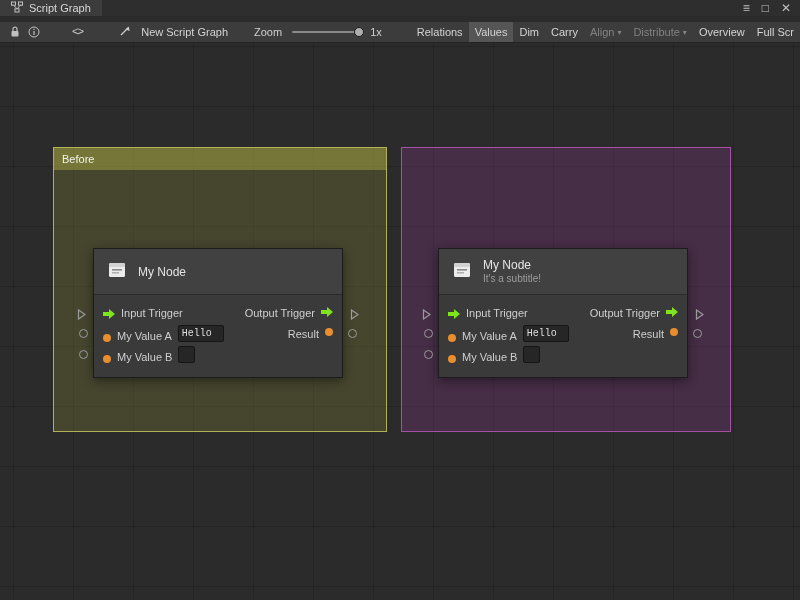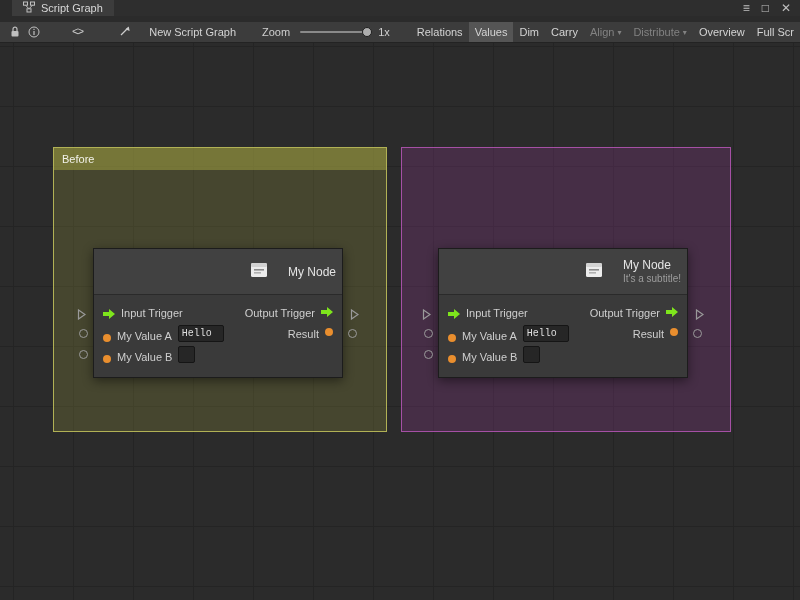--- a/index.html
+++ b/index.html
@@ -4,33 +4,33 @@
 <style>
   html,body{margin:0;padding:0;}
   body{
     width:800px;height:600px;overflow:hidden;position:relative;
     background:#2b2b2b;
     font-family:"Liberation Sans", sans-serif;
     -webkit-font-smoothing:antialiased;
     user-select:none;
   }
   
-  .tabrow{position:absolute;top:0;left:12px;right:0;height:16px;background:#2e2e2e;display:flex;align-items:stretch;}
+  .tabrow{position:absolute;top:0;left:0;right:0;height:16px;background:#2e2e2e;display:flex;align-items:stretch;}
   .tab{display:flex;align-items:center;gap:6px;padding:0 11px;background:#3c3c3c;font-size:11px;color:#d8d8d8;}
   .win-controls{margin-left:auto;display:flex;align-items:center;gap:12px;padding-right:9px;color:#c0c0c0;font-size:12px;}
   .win-controls span{cursor:default;line-height:1;}
   
   .toolbar{
     position:absolute;top:22px;left:0;right:0;height:20px;background:#3c3c3c;
     border-bottom:1px solid #232323;display:flex;align-items:center;
     font-size:11px;color:#d4d4d4;padding:0 0 0 6px;white-space:nowrap;overflow:hidden;
   }
   .tb-icon{display:flex;align-items:center;justify-content:center;height:20px;padding:0 4px;}
   .code-icon{font-family:"Liberation Mono",monospace;font-size:11px;color:#cfcfcf;letter-spacing:-1px;margin-left:28px;}
-  .graph-name{display:flex;align-items:center;gap:18px;margin-left:36px;color:#d4d4d4;justify-content:space-between;}
+  .graph-name{display:flex;align-items:center;gap:10px;margin-left:36px;color:#d4d4d4;justify-content:space-between;}
   .zoom-label{margin-left:26px;color:#cfcfcf;}
   .slider{position:relative;width:72px;height:20px;margin-left:10px;}
   .slider .track{position:absolute;top:9px;left:0;right:2px;height:2px;background:#8a8a8a;border-radius:1px;}
   .slider .handle{position:absolute;top:5px;right:0;width:10px;height:10px;border-radius:50%;background:#aeaeae;border:1px solid #1f1f1f;box-sizing:border-box;}
   .zoom-value{margin-left:6px;color:#cfcfcf;text-align:right;}
   .tb-buttons{margin-left:auto;display:flex;height:20px;}
   .tb-btn{display:flex;align-items:center;height:20px;padding:0 6px;color:#d4d4d4;cursor:default;}
   .tb-btn.active{background:#555555;}
   .tb-btn.disabled{color:#828282;}
   .caret{display:inline-block;margin-left:3px;font-size:8px;transform:translateY(0px);}
@@ -49,21 +49,21 @@
   .group{position:absolute;box-sizing:border-box;border:1px solid;}
   .group-title{height:22px;display:flex;align-items:center;padding:0 8px;font-size:11px;color:#f2f2ea;cursor:default;}
   .group.before{left:53px;top:104px;width:334px;height:285px;background:rgba(168,168,64,0.22);border-color:rgba(196,196,92,0.85);}
   .group.before .group-title{background:rgba(165,165,66,0.5);}
   .group.after{left:401px;top:104px;width:330px;height:285px;background:rgba(170,60,170,0.22);border-color:rgba(182,86,182,0.85);}
   .group.after .group-title{background:rgba(175,70,175,0.5);color:#f6eef6;}
   
   .node{position:absolute;width:250px;background:#3a3a3a;border:1px solid #1c1c1c;box-shadow:0 3px 10px rgba(0,0,0,0.45);box-sizing:border-box;}
   .group.before .node{left:39px;top:100px;}
   .group.after .node{left:36px;top:100px;}
-  .node-header{min-height:46px;background:#414141;border-bottom:1px solid #2a2a2a;display:flex;align-items:center;gap:18px;padding:0 6px;box-sizing:border-box;cursor:default;justify-content:flex-end;}
+  .node-header{min-height:46px;background:#414141;border-bottom:1px solid #2a2a2a;display:flex;align-items:center;gap:10px;padding:0 12px;box-sizing:border-box;cursor:default;}
   .node-titles{display:flex;flex-direction:column;justify-content:center;}
   .node-title{font-size:12px;color:#e4e4e4;line-height:14px;}
   .node-subtitle{font-size:10px;color:#9c9c9c;line-height:12px;margin-top:1px;}
   .node-body{padding:7px 0 12px;position:relative;}
   .port-row{height:21px;display:flex;align-items:center;padding:0 9px;}
   .port-left{display:flex;align-items:flex-end;gap:6px;}
   .port-right{margin-left:auto;display:flex;align-items:flex-start;gap:6px;}
   .port-label{font-size:11px;color:#cfcfcf;}
   .dot{width:8px;height:8px;border-radius:50%;background:#e98e2e;flex:0 0 auto;}
   .arrow-icon{display:flex;align-items:center;}

